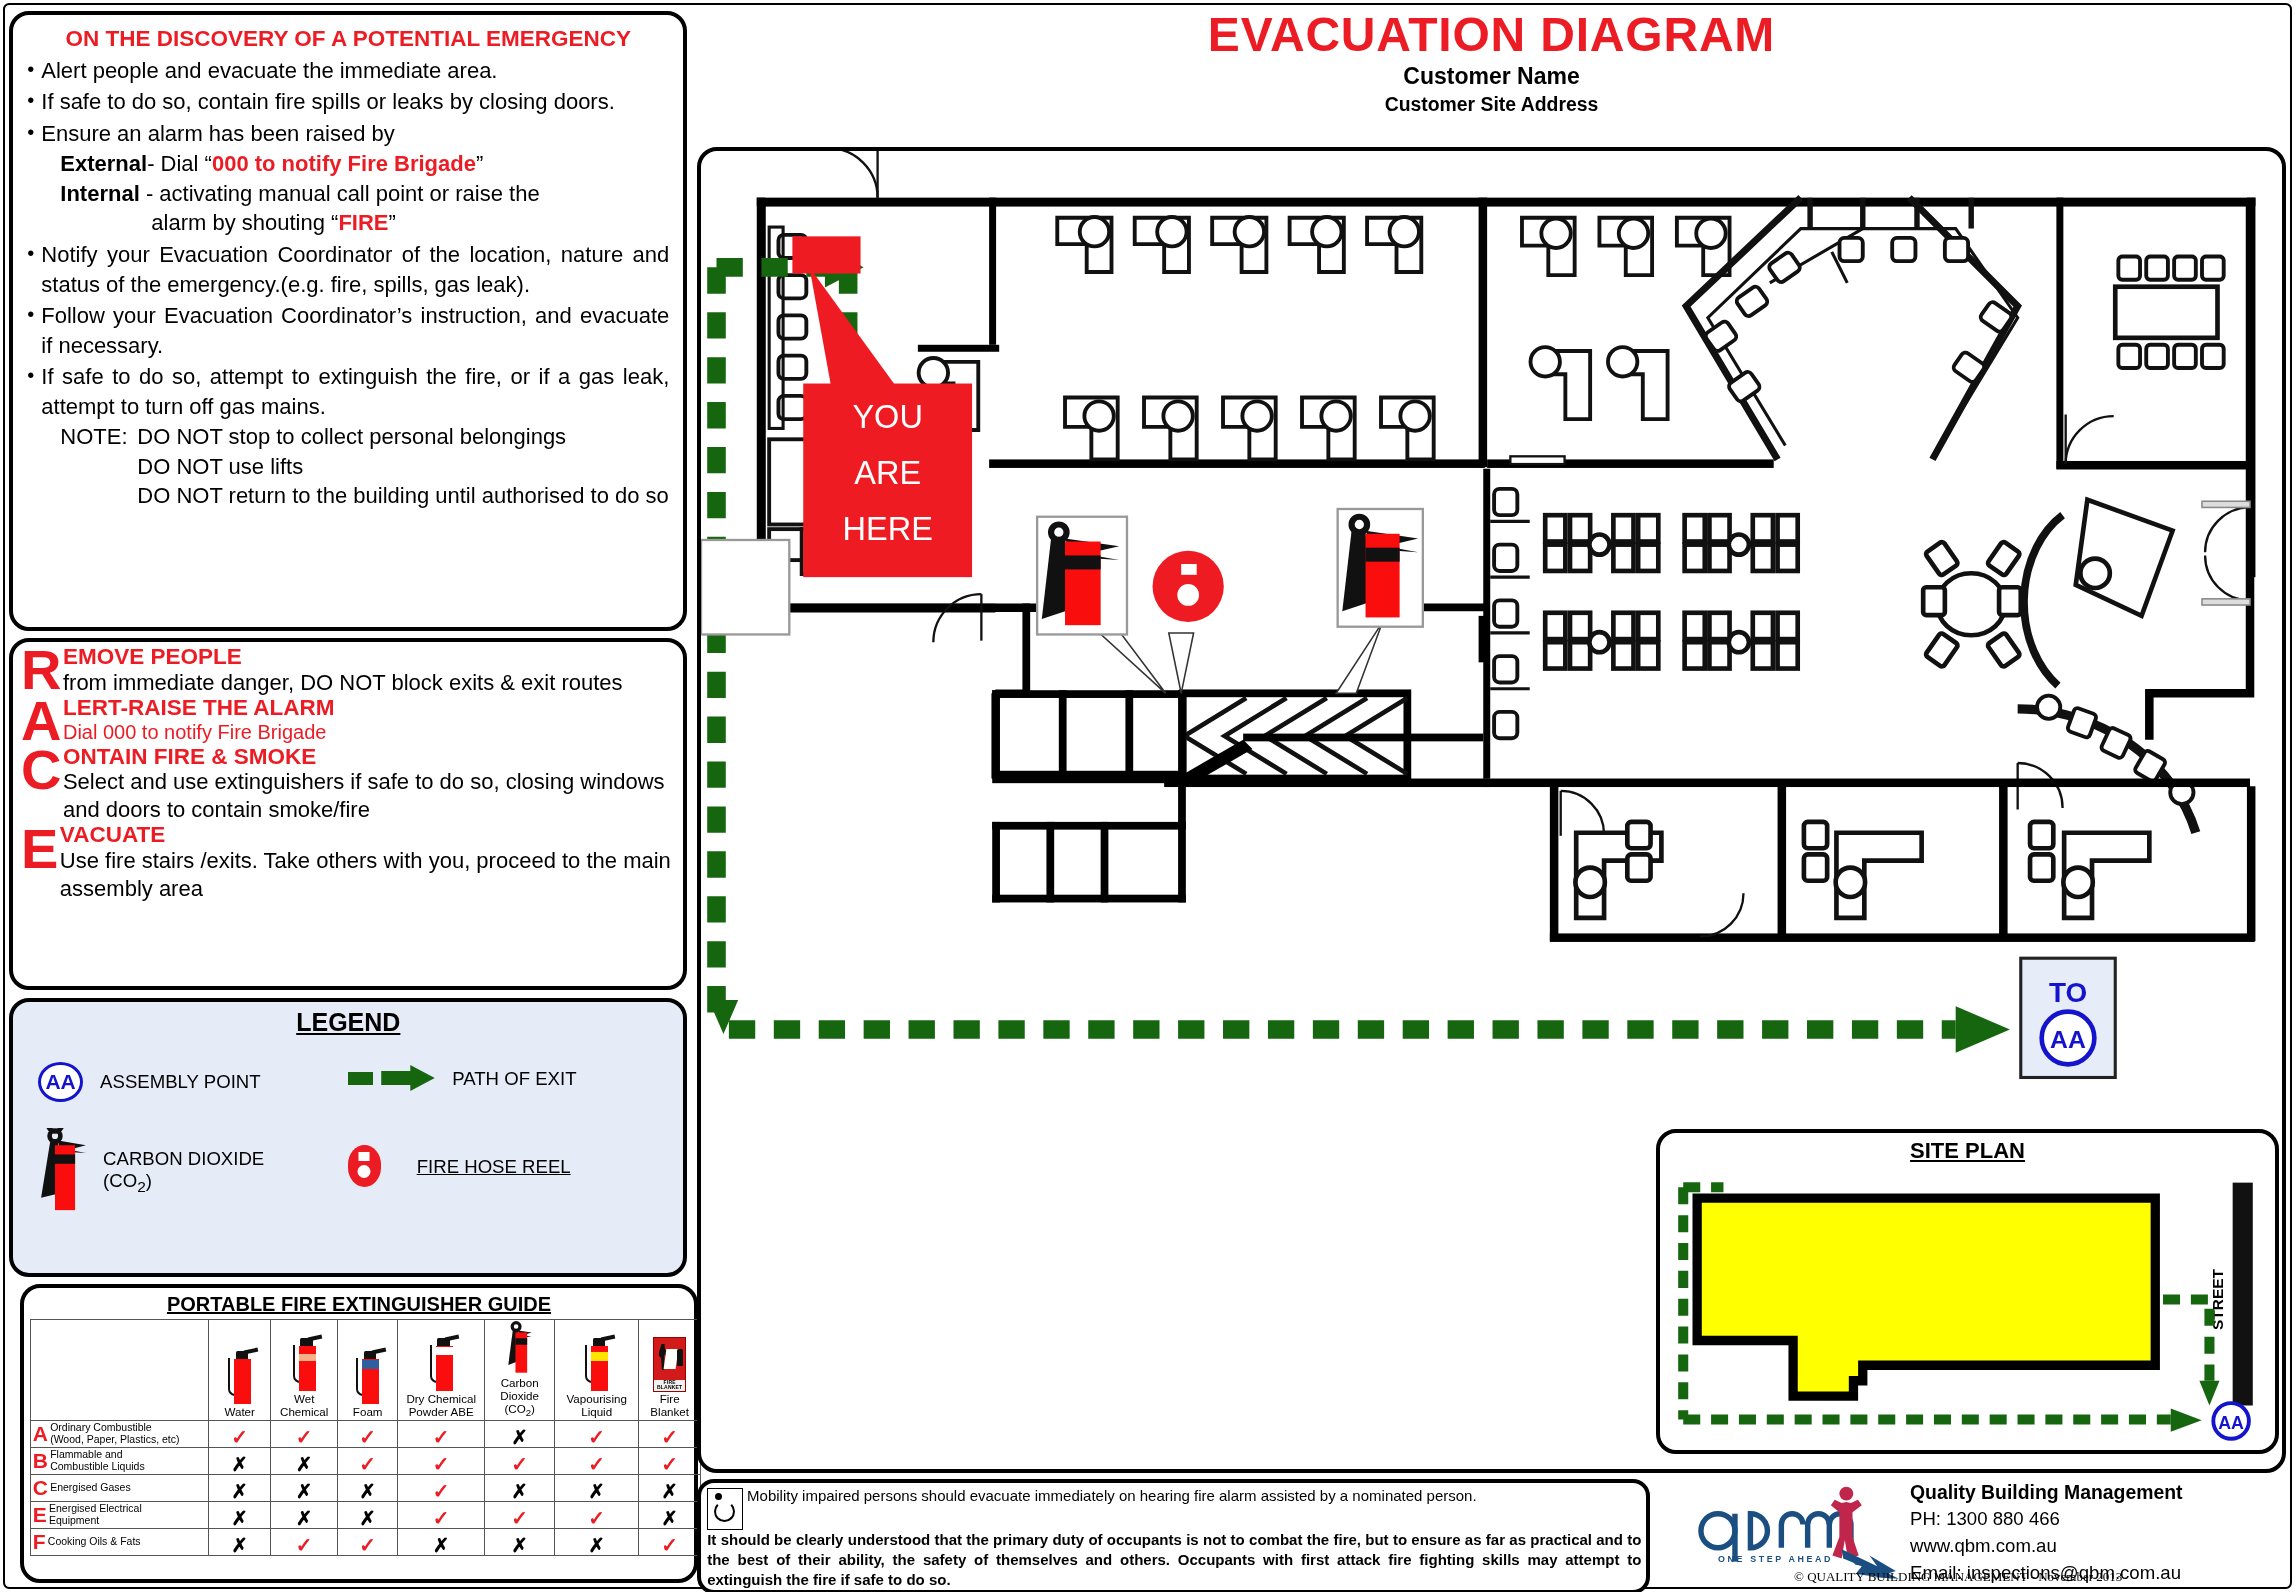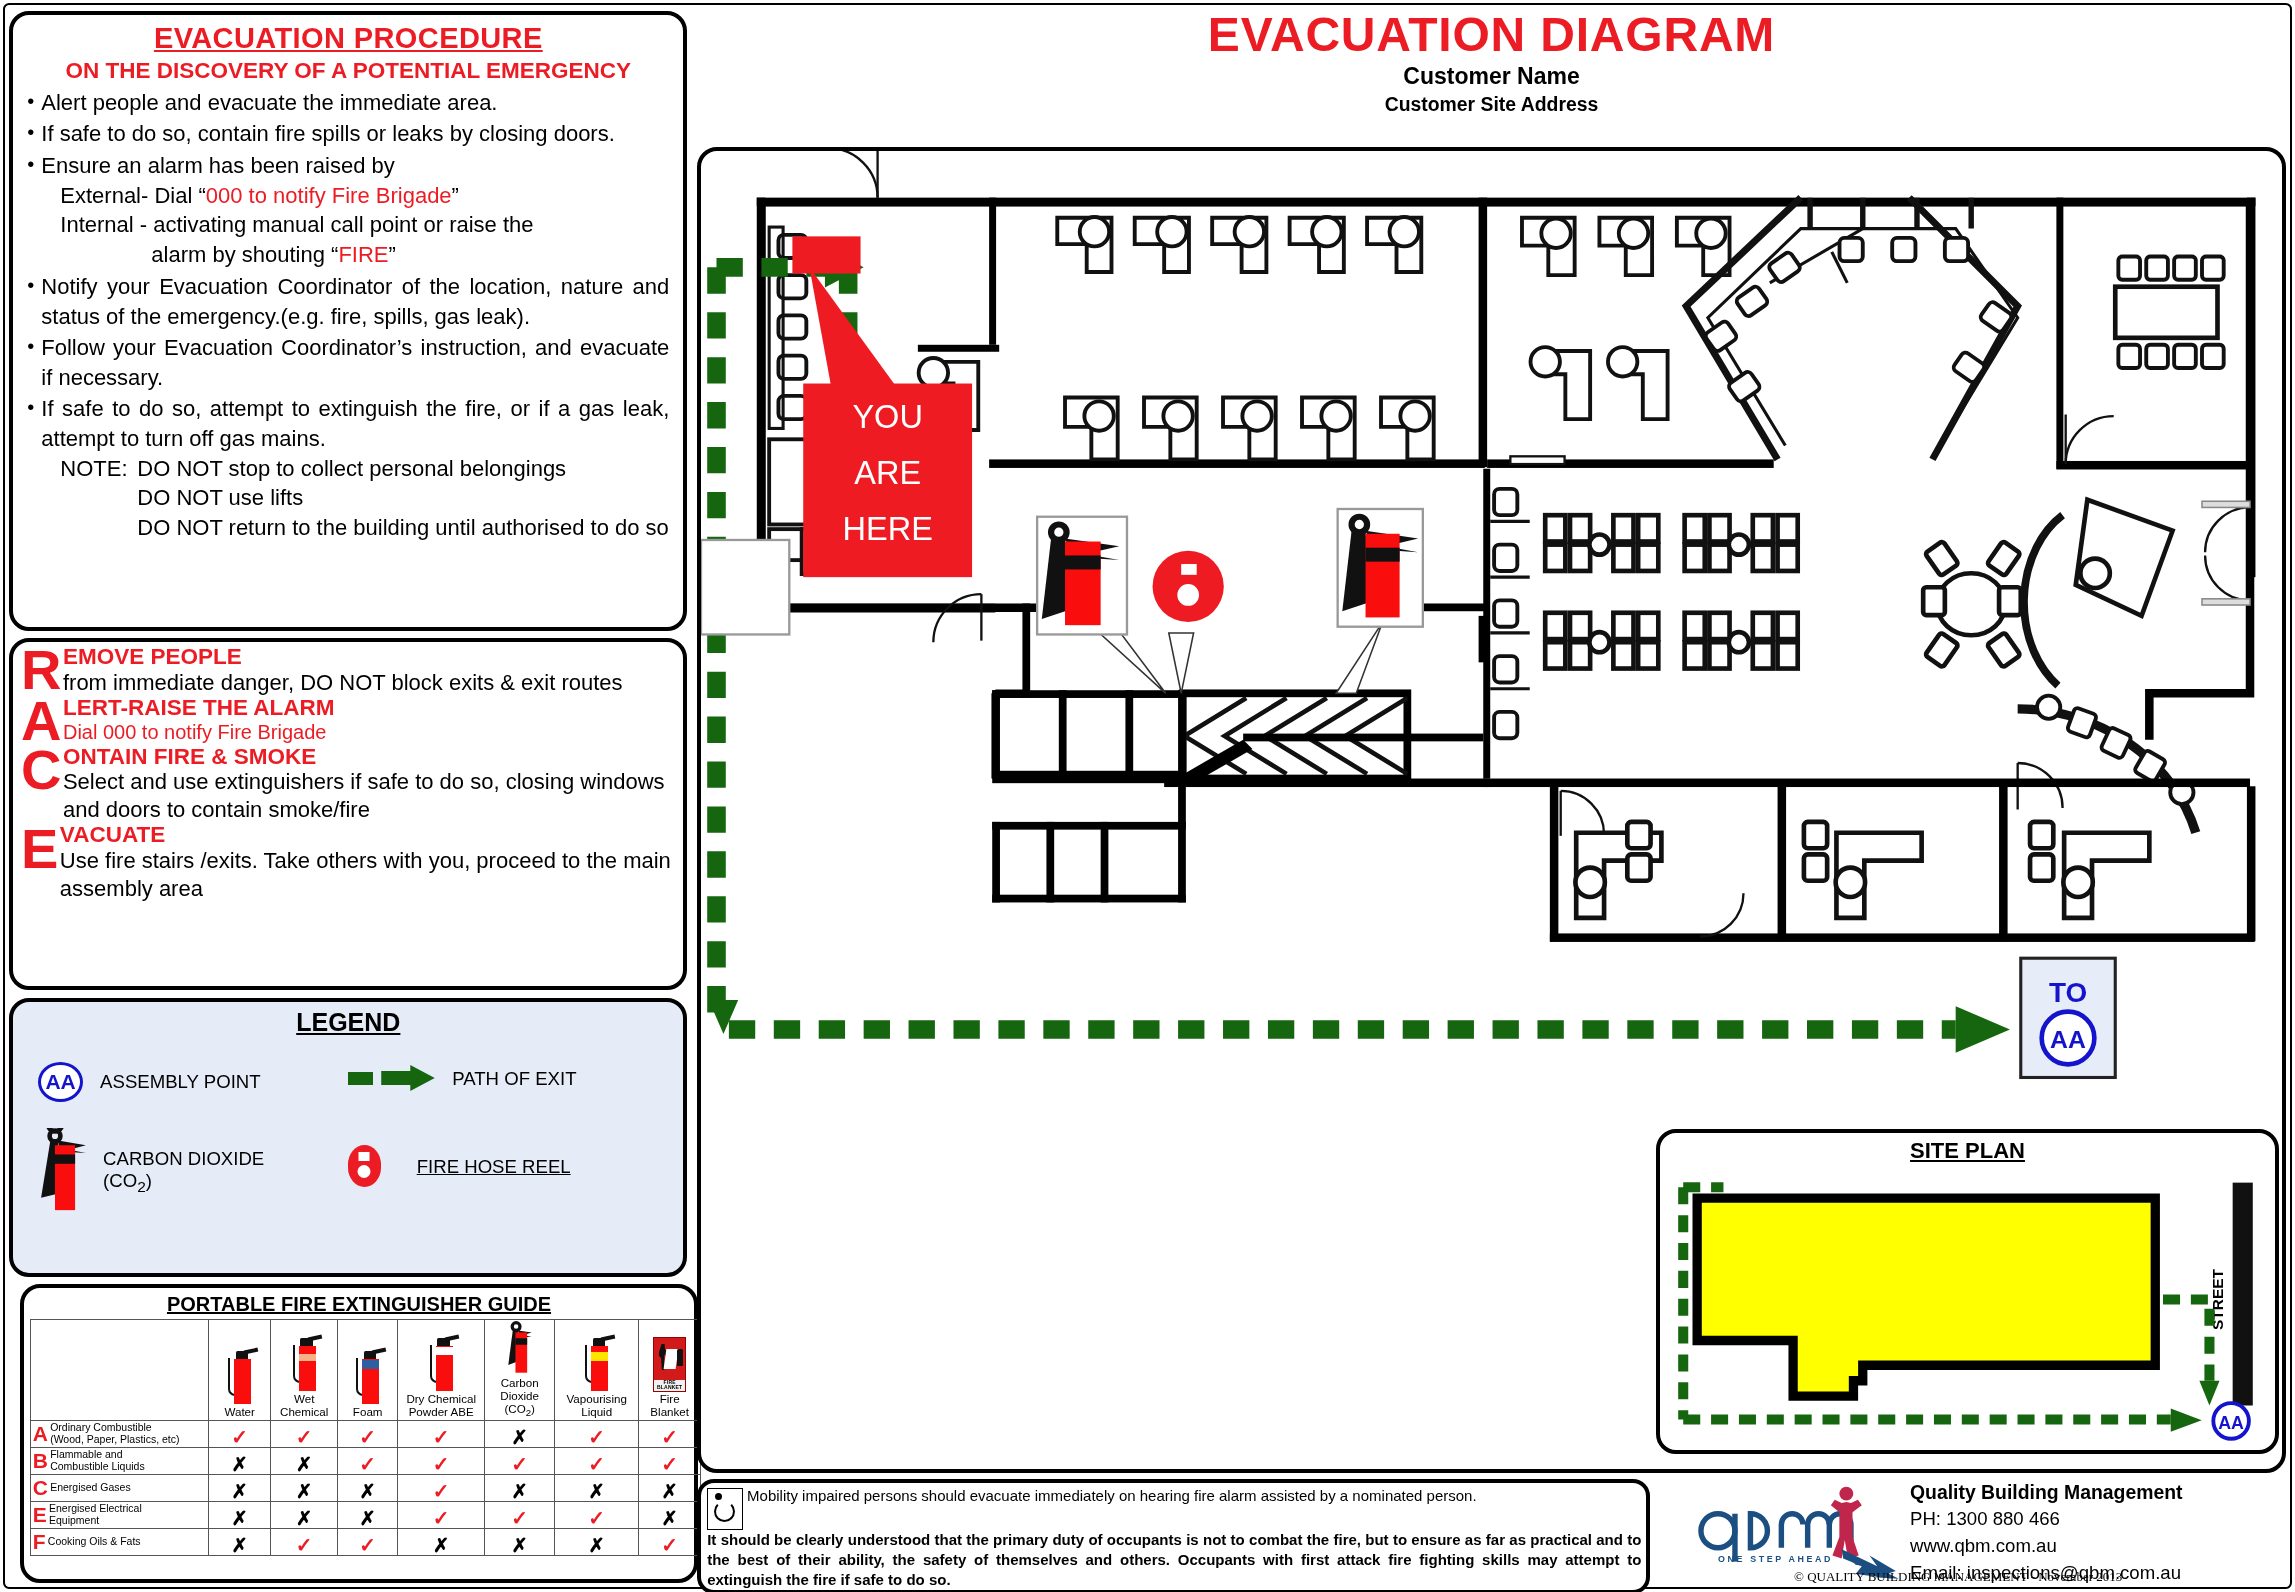--- a/index.html
+++ b/index.html
@@ -14,21 +14,21 @@
   .proc-title{color:#ec1c24;font-weight:bold;font-size:29px;text-align:center;text-decoration:underline;letter-spacing:0.4px;line-height:1.1;}
   .proc-sub{color:#ec1c24;font-weight:bold;font-size:22.5px;text-align:center;margin-top:4.6px;line-height:1.1;}
   .bullets{margin-top:3.9px;font-size:22px;line-height:1.36;color:#000;}
   .bl{display:flex;align-items:flex-start;text-align:justify;margin-top:1.5px;}
   .bl .dot{flex:0 0 14px;font-size:20px;line-height:1.3;}
   .bl .txt{flex:1;text-align:justify;text-align-last:left;}
   .bl .txt.just{text-align:justify;}
   .ind1{margin-left:33px;font-size:22px;line-height:1.36;}
   .ind2{margin-left:124px;font-size:22px;line-height:1.36;}
   .red{color:#ec1c24;}
-  .bold{font-weight:normal;}
+  .bold{font-weight:bold;}
   .noteblock{margin-left:33px;font-size:22px;line-height:1.33;display:flex;}
   .noteblock .lab{flex:0 0 77px;}
   .noteblock .body{flex:1;}
 
   
   #race-panel{left:9.3px;top:638px;width:678px;height:352px;padding:3.1px 11px 0 7.7px;}
   .race-row{display:flex;align-items:flex-start;margin-top:0px;}
   .race-letter{color:#ec1c24;font-weight:bold;font-size:56px;line-height:.78;flex:0 0 37px;text-align:left;padding-top:3.1px;}
   .race-body{flex:1;padding-left:1.5px;}
   .race-head{color:#ec1c24;font-weight:bold;font-size:22.5px;line-height:1.05;}
@@ -114,21 +114,20 @@
   
   .sheet-edge{position:absolute;left:3.1px;top:3.1px;right:3.1px;bottom:3.1px;border:2.3px solid #000;border-radius:6.2px;pointer-events:none;}
 </style>
 </head>
 <body>
 
 <div class="root">
   <div class="sheet-edge"></div>
 
   <div class="panel" id="proc-panel">
-    <div class="proc-title">EVACUATION PROCEDURE</div>
     <div class="proc-sub">ON THE DISCOVERY OF A POTENTIAL EMERGENCY</div>
 
     <div class="bullets">
       <div class="bl">
         <span class="dot">•</span>
         <span class="txt">Alert people and evacuate the immediate area.</span>
       </div>
       <div class="bl">
         <span class="dot">•</span>
         <span class="txt just">If safe to do so, contain fire spills or leaks by closing doors.</span>

